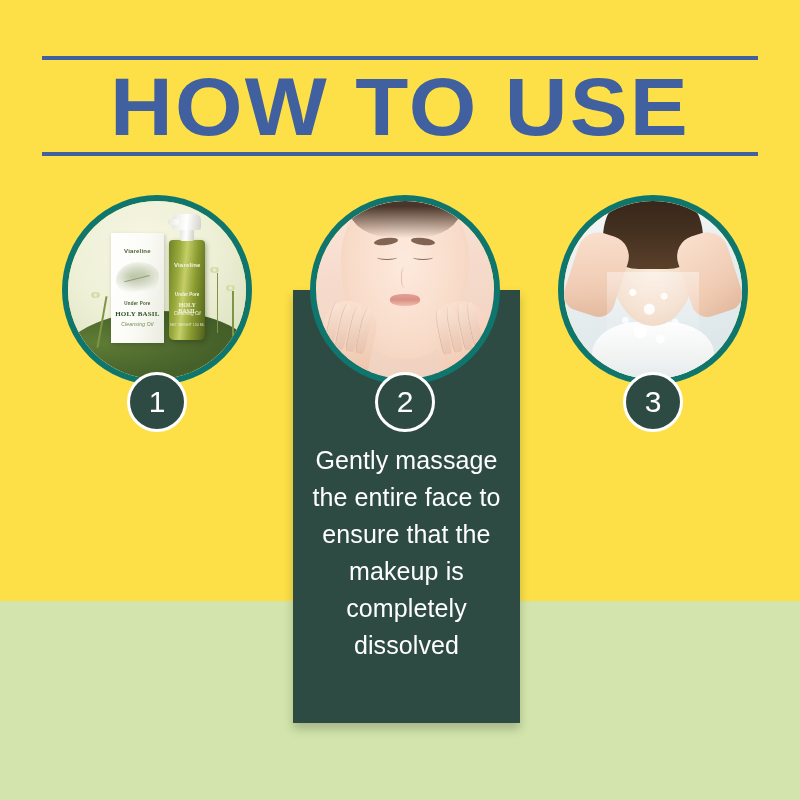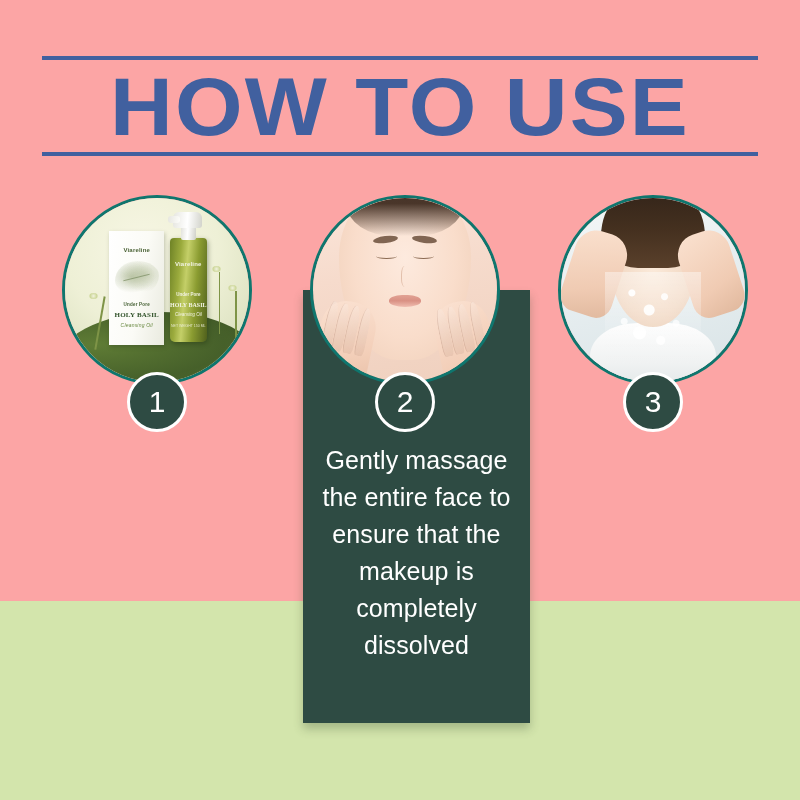--- a/index.html
+++ b/index.html
@@ -13,21 +13,21 @@
     overflow: hidden;
     background: #d3e5ac;
     font-family: "Liberation Sans", "DejaVu Sans", sans-serif;
     -webkit-font-smoothing: antialiased;
   }
 
   .poster {
     position: relative;
     width: 800px;
     height: 601px;
-    background: #fca5a5;
+    background: #fde047;
   }
 
   
   .header {
     position: absolute;
     left: 42px;
     top: 56px;
     width: 716px;
   }
   .rule {
@@ -63,21 +63,21 @@
 
   .card {
     position: absolute;
     top: 0;
     width: 227px;
     height: 433px;
     background: #2e4b43;
     box-shadow: 0 6px 9px rgba(60, 80, 50, 0.30);
   }
   .card-1 { left: 44px; }
-  .card-2 { left: 303px; }
+  .card-2 { left: 293px; }
   .card-3 { left: 541px; }
 
   .card-body {
     position: absolute;
     left: 8px;
     right: 8px;
     top: 152px;
     color: #ffffff;
     font-size: 25px;
     line-height: 37px;
@@ -87,21 +87,21 @@
   }
   .card-3 .card-body { top: 170px; }
 
   
   .photo {
     position: absolute;
     width: 190px;
     height: 190px;
     border-radius: 50%;
     overflow: hidden;
-    border: 3px solid #0f766e;
+    border: 6px solid #0f766e;
     box-sizing: border-box;
     top: 195px;
     text-decoration: underline;
   }
   .photo-1 { left: 62px; }
   .photo-2 { left: 310px; }
   .photo-3 { left: 558px; }
 
   .photo-inner {
     position: absolute;

